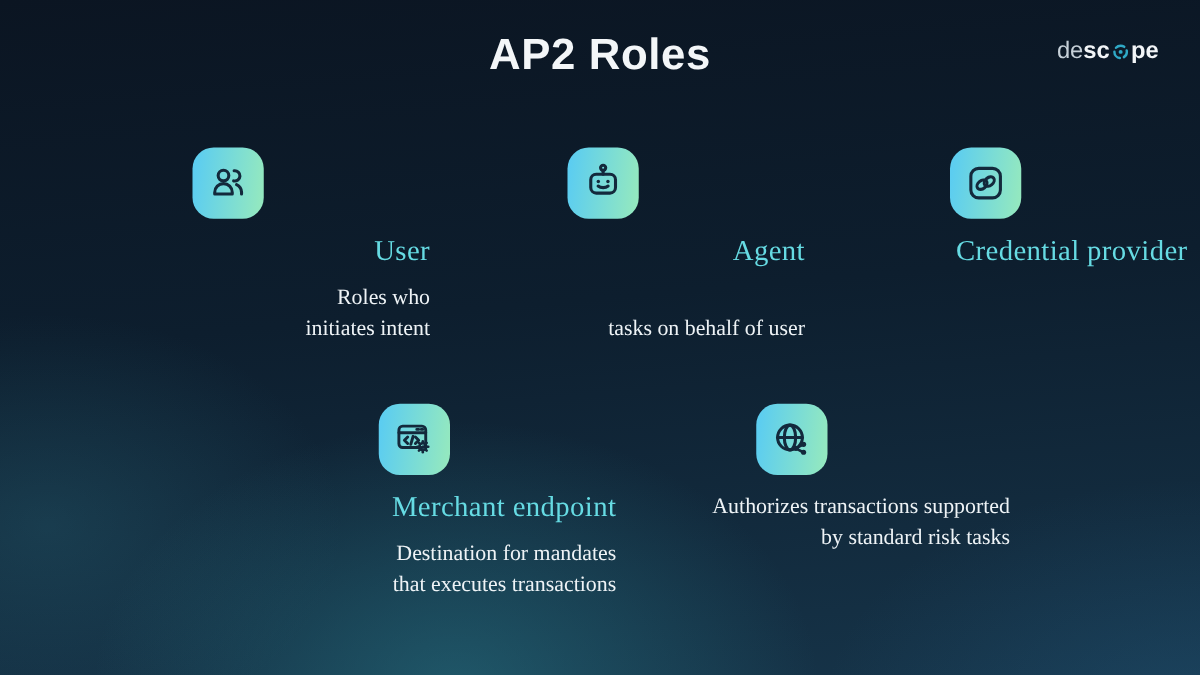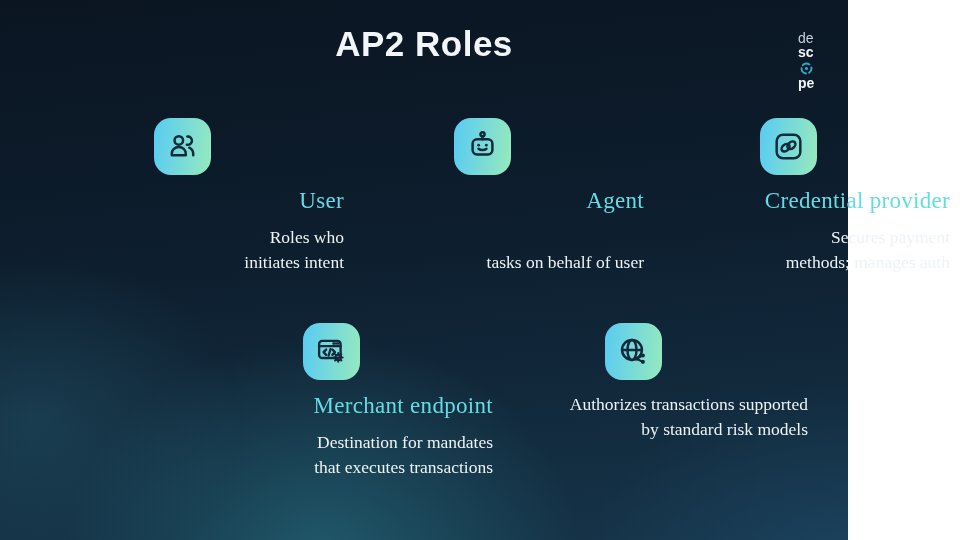--- a/index.html
+++ b/index.html
@@ -2,36 +2,36 @@
 <html><head>
 <meta charset="utf-8">
 <style>
   html,body{margin:0;padding:0;}
   body{
     width:960px;height:540px;overflow:hidden;
     font-family:"Liberation Sans",sans-serif;
     -webkit-font-smoothing:antialiased;
   }
   .slide{
-    position:relative;width:848px;height:540px;
+    position:relative;width:960px;height:540px;
     background:
       radial-gradient(42% 55% at 38% 102%, rgba(42,125,140,.50), rgba(42,125,140,0) 72%),
       radial-gradient(35% 45% at 4% 78%, rgba(44,110,128,.30), rgba(44,110,128,0) 70%),
       radial-gradient(45% 50% at 100% 106%, rgba(38,100,140,.32), rgba(38,100,140,0) 70%),
       linear-gradient(175deg, #0b1522 0%, #0d1e2e 45%, #163449 100%);
   }
   .slide-title{
     position:absolute;left:0;right:0;top:24px;
     text-align:center;color:#f3f6f8;
     font-size:35px;font-weight:700;letter-spacing:.5px;
   }
   .logo{
     position:absolute;top:31px;right:33px;
-    display:flex;
-    font-size:14px;color:#f2f5f7;line-height:1;flex-direction:column;
+    display:flex;align-items:center;
+    font-size:19px;color:#f2f5f7;line-height:1;
   }
   .logo .lt{font-weight:300;color:#c6d0d8;}
   .logo .lb{font-weight:700;color:#f2f5f7;}
   .logo svg{margin:2px 1px 0 1px;display:block;}
   .role{position:absolute;text-align:right;font-family:Liberation Serif, serif;}
   .tile{
     width:57px;height:57px;margin:0 auto 12px auto;
     border-radius:17px;
     background:linear-gradient(97deg,#5ccdf0 6%,#93e8c0 94%);
     display:flex;align-items:center;justify-content:center;
@@ -98,24 +98,20 @@
 
   <div class="role" style="left:626px;top:118px;width:324px;">
     <div class="tile">
       <svg width="33" height="33" viewBox="0 0 24 24" fill="none" stroke="#13293c" stroke-width="1.8" stroke-linecap="round" stroke-linejoin="round">
         <rect x="3.4" y="3.4" width="17.2" height="17.2" rx="4.6"></rect>
         <ellipse cx="9.9" cy="12.9" rx="3.3" ry="2.3" transform="rotate(-40 9.9 12.9)"></ellipse>
         <ellipse cx="14.1" cy="11.1" rx="3.3" ry="2.3" transform="rotate(-40 14.1 11.1)"></ellipse>
       </svg>
     </div>
     <div class="role-title">Credential provider</div>
-    <div class="role-desc">
-      <span>Secures payment</span><br>
-      <span>methods; manages auth</span>
-    </div>
   </div>
 
   <div class="role" style="left:169px;top:323px;width:324px;">
     <div class="tile">
       <svg width="33" height="33" viewBox="0 0 24 24" fill="none" stroke="#13293c" stroke-width="1.7" stroke-linecap="round" stroke-linejoin="round">
         <rect x="3" y="4.3" width="15.6" height="12.4" rx="2.2"></rect>
         <path d="M3 8.1h15.6"></path>
         <path d="M13.4 6.2h1.1 M16 6.2h.9"></path>
         <path d="M8.1 10.6 6.2 12.5l1.9 1.9"></path>
         <path d="M11.3 10.2l-1.4 4.7"></path>
@@ -148,17 +144,17 @@
         <path d="M3.7 10.9h14.4"></path>
         <ellipse cx="10.9" cy="10.9" rx="3.3" ry="7.2"></ellipse>
         <path d="M15.4 16.6l2.6-1.3 M15.4 17.8l2.6 1.4" stroke-width="1.5"></path>
         <circle cx="14.4" cy="17.2" r="1.5" fill="#13293c" stroke="none"></circle>
         <circle cx="18.8" cy="14.9" r="1.5" fill="#13293c" stroke="none"></circle>
         <circle cx="18.8" cy="19.5" r="1.5" fill="#13293c" stroke="none"></circle>
       </svg>
     </div>
     <div class="role-desc">
       <span>Authorizes transactions supported</span><br>
-      <span>by standard risk models</span>
+      <span>by standard risk tasks</span>
     </div>
   </div>
 
 </div>
 
 </body></html>

